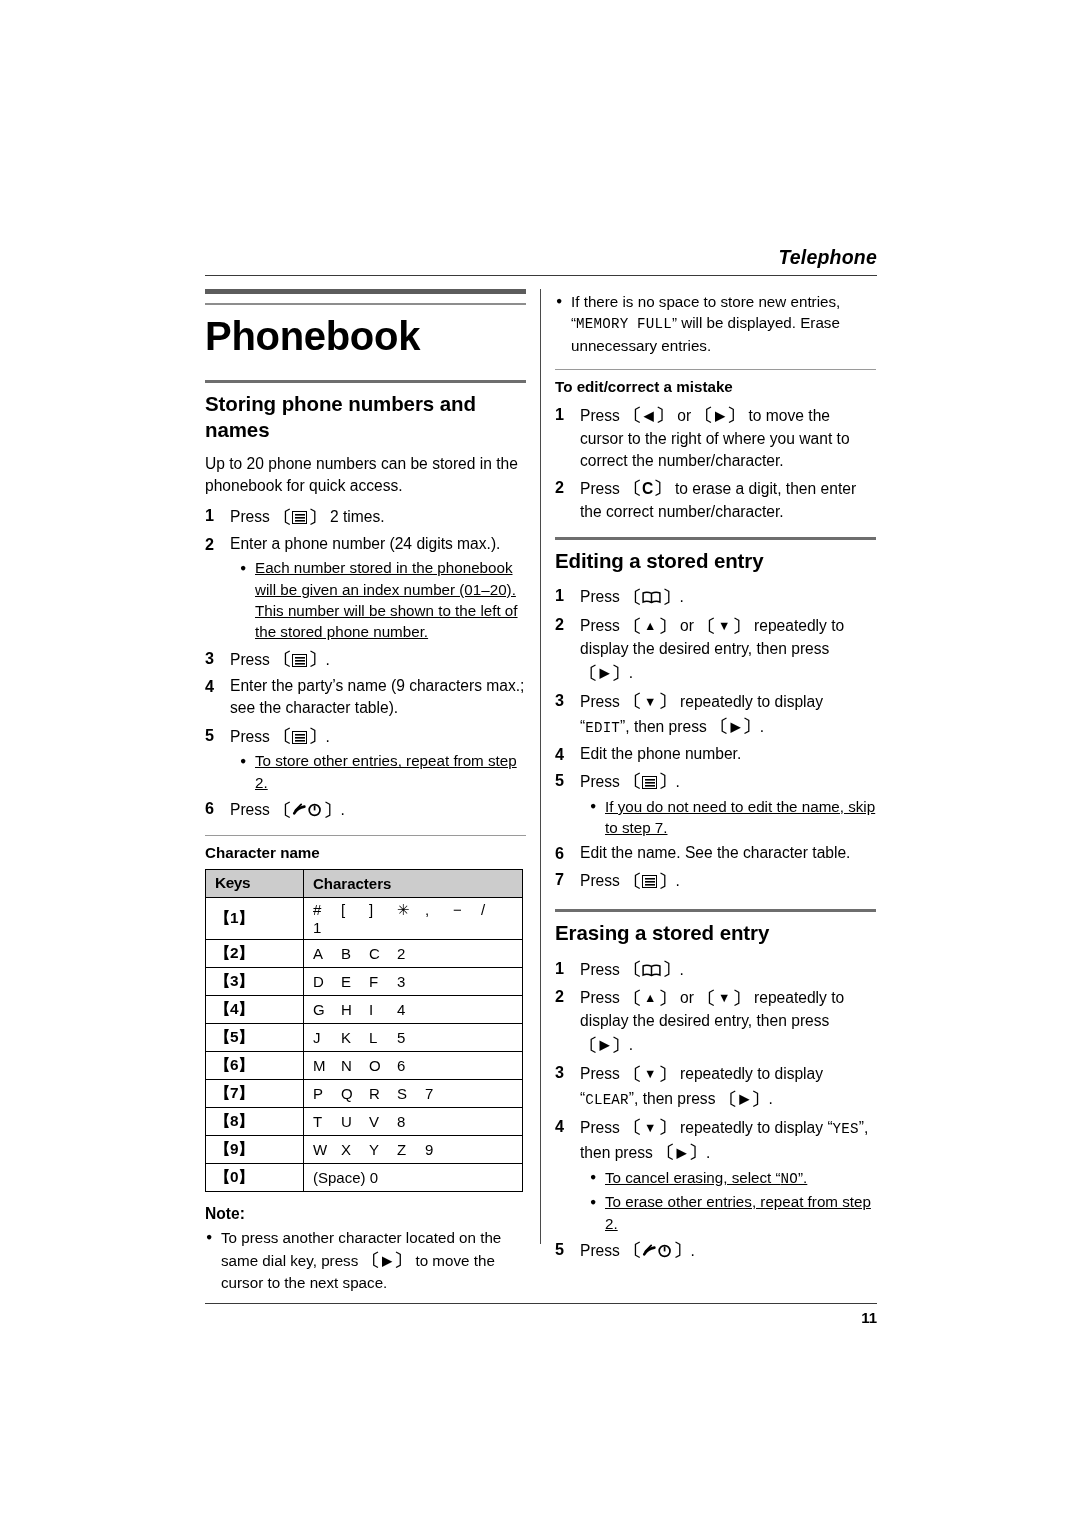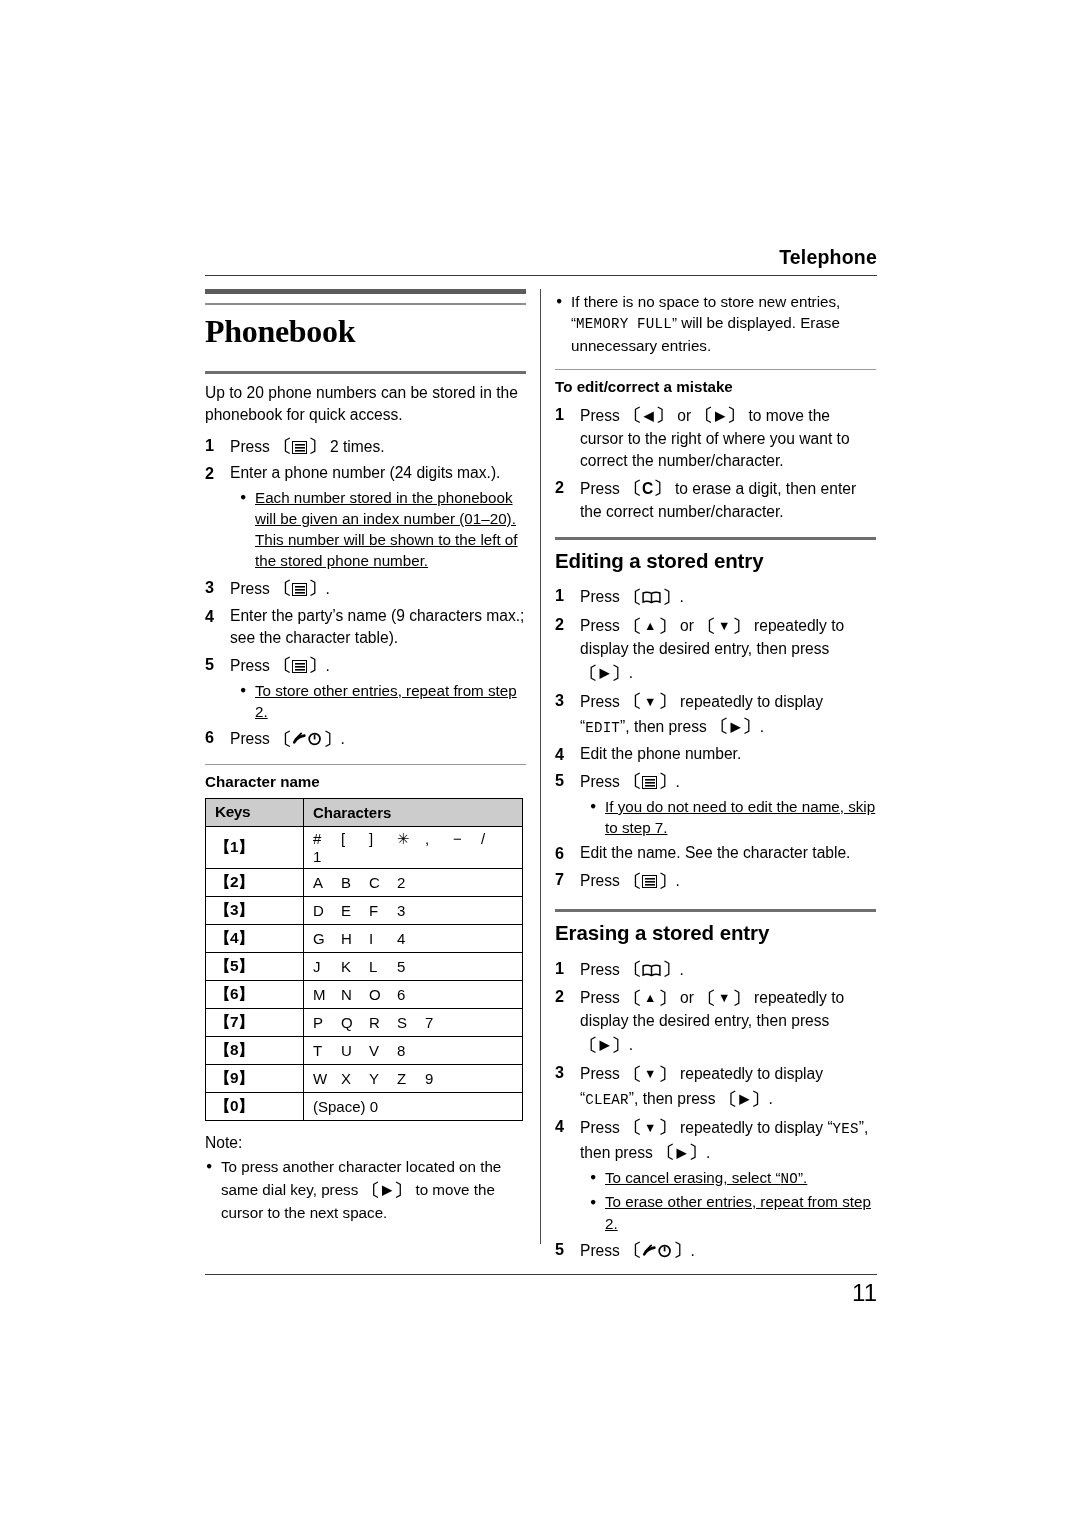--- a/index.html
+++ b/index.html
@@ -24,20 +24,21 @@
     top: 248px;
     width: 672px;
     height: 1010px;
   }
 
   
   .runhead {
     text-align: right;
     font-size: 19.5px;
     font-weight: bold;
+    font-style: italic;
     letter-spacing: .2px;
     line-height: 1;
     padding-bottom: 7px;
   }
   .rule-head {
     border-top: 1.3px solid #3a3a3a;
     margin-bottom: 13px;
   }
 
   
@@ -61,26 +62,25 @@
   }
 
   
   .rule-chapter {
     height: 9px;
     border-top: 5px solid #5c5c5c;
     border-bottom: 2px solid #8d8d8d;
     margin-bottom: 9px;
   }
   .chapter-title {
-    font-size: 32px;
+    font-size: 40px;
     font-weight: bold;
     letter-spacing: -0.3px;
     line-height: 1.12;
     margin: 0 0 22px 0;
-    font-family: Liberation Serif, serif;
   }
   .rule-section {
     border-top: 3.6px solid #6e6e6e;
     margin-bottom: 8px;
   }
   .section-title {
     font-size: 20.5px;
     font-weight: bold;
     line-height: 1.24;
     letter-spacing: -0.1px;
@@ -144,21 +144,21 @@
     font-size: 10.5px;
     line-height: 1.95;
   }
   
   ol.steps ul.bullets {
     margin-left: 9px;
     text-decoration: underline;
   }
   .note-head {
     font-size: 15.6px;
-    font-weight: normal;
+    font-weight: bold;
     margin: 13px 0 4px 0;
   }
 
   
   .key {
     font-weight: bold;
     white-space: nowrap;
     letter-spacing: -0.3px;
   }
   .key .br {
@@ -257,42 +257,43 @@
     width: auto;
   }
 
   
   .rule-foot {
     border-top: 1.3px solid #3a3a3a;
     margin-top: 7px;
   }
   .pagenum {
     text-align: right;
-    font-size: 24px;
-    font-weight: normal;
+    font-size: 15px;
+    font-weight: bold;
     padding-top: 6px;
     line-height: 1;
   }
 </style>
 </head>
 <body>
 
 <div class="page">
 
   <div class="runhead">Telephone</div>
   <div class="rule-head"></div>
 
   <div class="cols">
 
     <div class="col">
 
       <div class="rule-chapter"></div>
       <h1 class="chapter-title">Phonebook</h1>
 
       <div class="rule-section"></div>
+      <h2 class="section-title">Storing phone numbers and names</h2>
 
       <p class="para">Up to 20 phone numbers can be stored in the phonebook for quick access.</p>
 
       <ol class="steps">
 
         <li>
           <span class="num">1</span>
           <span>Press </span><span class="key"><span class="br">〔</span><span class="ico-menu"></span><span class="br">〕</span></span><span> 2 times.</span>
         </li>
 

